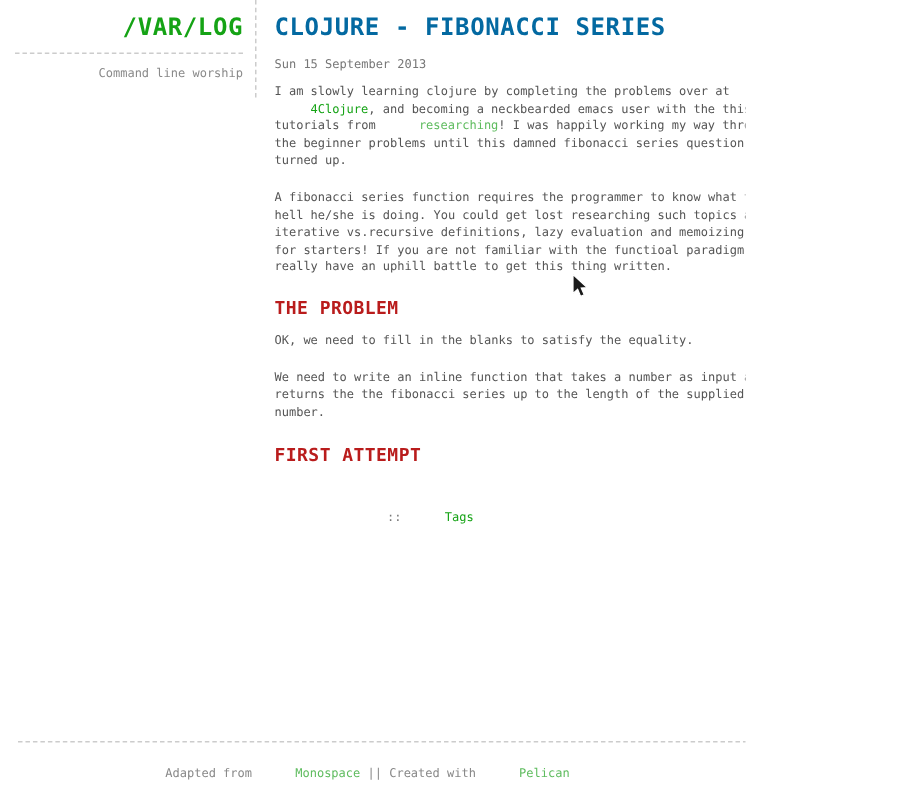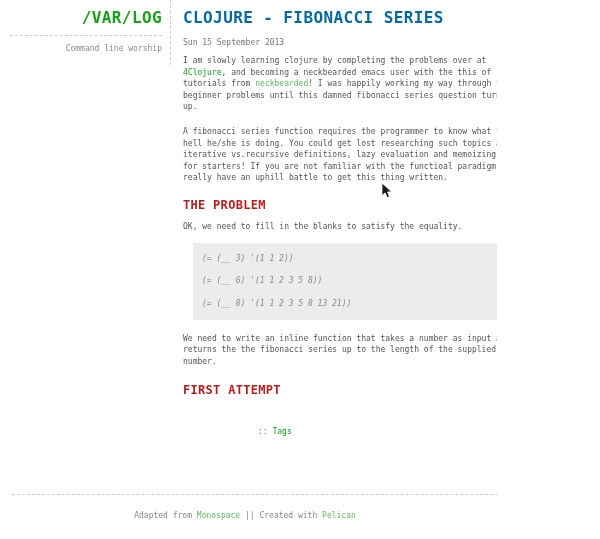--- a/index.html
+++ b/index.html
@@ -31,21 +31,21 @@
     color:#b91c1c;letter-spacing:0.3px;
   }
   .h2-second{margin-top:16px;}
   .p-ok{margin-top:8px;}
   .code{
     margin:10px 0 0 10px;width:299px;padding:10px 9px;background:#ececec;
     font-family:"DejaVu Sans Mono",monospace;font-size:8px;line-height:11.4px;
     font-style:italic;color:#888888;white-space:pre;overflow:hidden;
   }
   .tags-p{margin:28px 0 0;padding-left:75px;font-size:8px;line-height:11.6px;color:#777777;}
-  .link{color:#15a315;text-decoration:none;cursor:pointer;}
+  .link{color:#15a315;text-decoration:none;cursor:pointer;margin-left:24px;}
   .link.light{color:#5fbc5f;}
   
   .footer-rule{position:absolute;left:12px;top:494px;width:571px;height:0;border-top:1px dashed #cccccc;}
   .footer-text{
     position:absolute;left:0;top:510px;width:490px;margin:0;text-align:center;
     font-size:8px;line-height:11.6px;color:#888888;
   }
   .cursor{position:absolute;left:381px;top:183px;}
 </style>
 </head>
@@ -58,32 +58,27 @@
     <div class="side-hr"></div>
     <p class="tagline">Command line worship</p>
   </aside>
 
   <div class="vdivider"></div>
 
   <main class="article">
     <h1 class="article-title">CLOJURE - FIBONACCI SERIES</h1>
     <p class="date">Sun 15 September 2013</p>
 
-    <p class="body-p"><span>I am slowly learning clojure by completing the problems over at </span><a class="link">4Clojure</a><span>, and becoming a neckbearded emacs user with the this of tutorials from </span><a class="link light">neckbearded</a><span>! I was happily working my way through the beginner problems until this damned fibonacci series question turned up.</span></p>
+    <p class="body-p"><span>I am slowly learning clojure by completing the problems over at </span><a class="link">4Clojure</a><span>, and becoming a neckbearded emacs user with the this of tutorials from </span><a class="link light">researching</a><span>! I was happily working my way through the beginner problems until this damned fibonacci series question turned up.</span></p>
 
     <p class="body-p p2">A fibonacci series function requires the programmer to know what the hell he/she is doing. You could get lost researching such topics as iterative vs.recursive definitions, lazy evaluation and memoizing just for starters! If you are not familiar with the functioal paradigm, you really have an uphill battle to get this thing written.</p>
 
     <h2 class="h2">THE PROBLEM</h2>
     <p class="body-p p-ok">OK, we need to fill in the blanks to satisfy the equality.</p>
 
-    <pre class="code">(= (__ 3) '(1 1 2))
-
-(= (__ 6) '(1 1 2 3 5 8))
-
-(= (__ 8) '(1 1 2 3 5 8 13 21))</pre>
 
     <p class="body-p p-after-code">We need to write an inline function that takes a number as input and returns the the fibonacci series up to the length of the supplied number.</p>
 
     <h2 class="h2 h2-second">FIRST ATTEMPT</h2>
 
     <p class="tags-p"><span>::</span> <a class="link">Tags</a></p>
   </main>
 
   <footer>
     <div class="footer-rule"></div>

